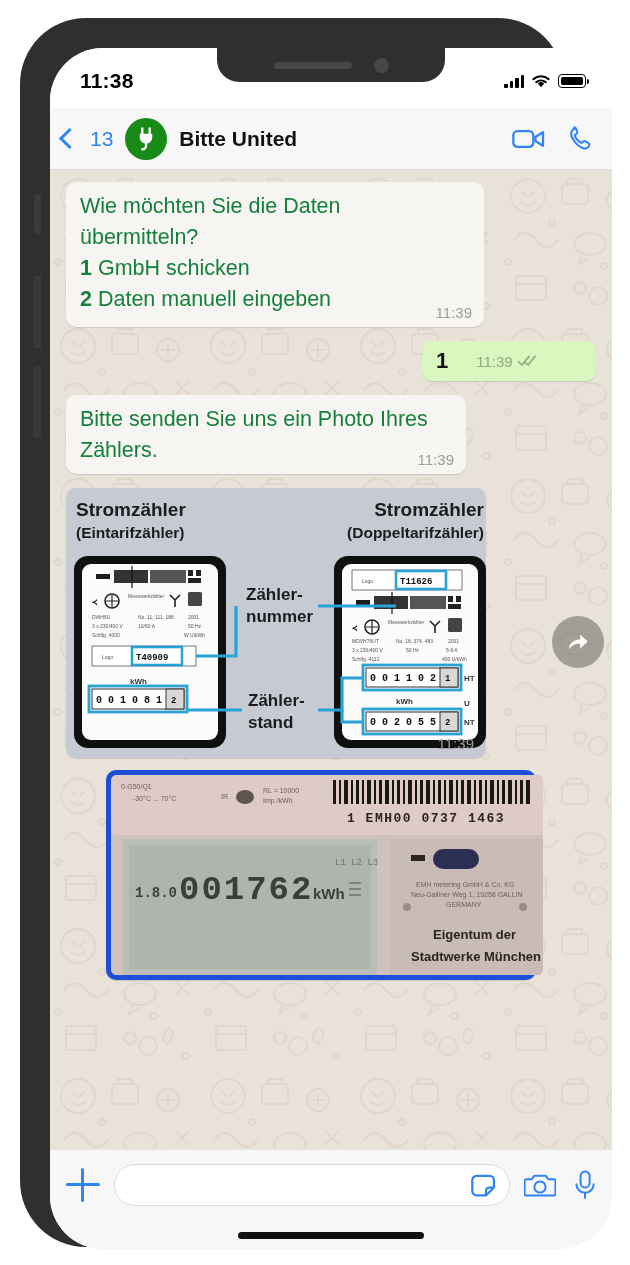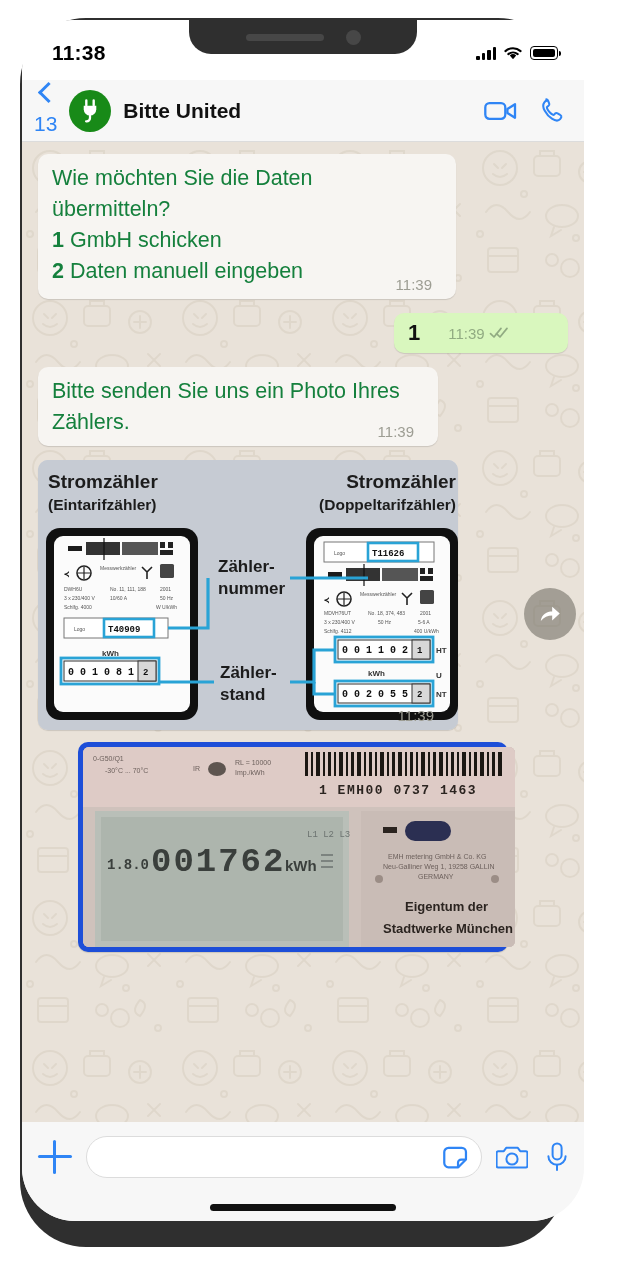--- a/index.html
+++ b/index.html
@@ -23,21 +23,21 @@
   }
   .phone-frame {
     position: absolute;
     left: 20px;
     top: 18px;
     width: 544px;
     height: 1229px;
     background: #2f2f2f;
     border-radius: 66px;
     box-sizing: border-box;
-    padding: 2px;
+    padding: 30px;
   }
   .phone-screen {
     position: relative;
     width: 562px;
     height: 1201px;
     background: #ffffff;
     border-radius: 53px;
     overflow: hidden;
   }
   
@@ -121,21 +121,21 @@
     height: 62px;
     background: #f7f7f7;
     border-bottom: 1px solid #dcdcdc;
     display: flex;
     align-items: center;
     padding: 0 18px 0 12px;
     box-sizing: border-box;
     z-index: 4;
   }
   .hdr-back {
-    display: flex; align-items: flex-end; gap: 12px; cursor: pointer; flex-direction: column;
+    display: flex; align-items: center; gap: 12px; cursor: pointer;
   }
   .chev {
     width: 12px; height: 12px;
     border-left: 3.4px solid #2f85f5;
     border-bottom: 3.4px solid #2f85f5;
     transform: rotate(45deg);
     margin-right: 1px;
   }
   .hdr-count {
     font-size: 21px; color: #2f85f5; font-weight: 400;
@@ -188,21 +188,21 @@
     line-height: 31px;
     color: #15803d;
     padding: 9px 14px 8px 14px;
     white-space: pre-wrap;
     word-wrap: break-word;
   }
   .btext b { font-weight: bold; }
 
   .meta {
     position: absolute;
-    right: 24px;
+    right: 12px;
     bottom: 6px;
     font-size: 15px;
     color: #9d9d93;
     display: flex;
     align-items: center;
     gap: 4px;
   }
   .meta.on-green { color: #91ab82; }
   .ticks { display:inline-block; }
 

